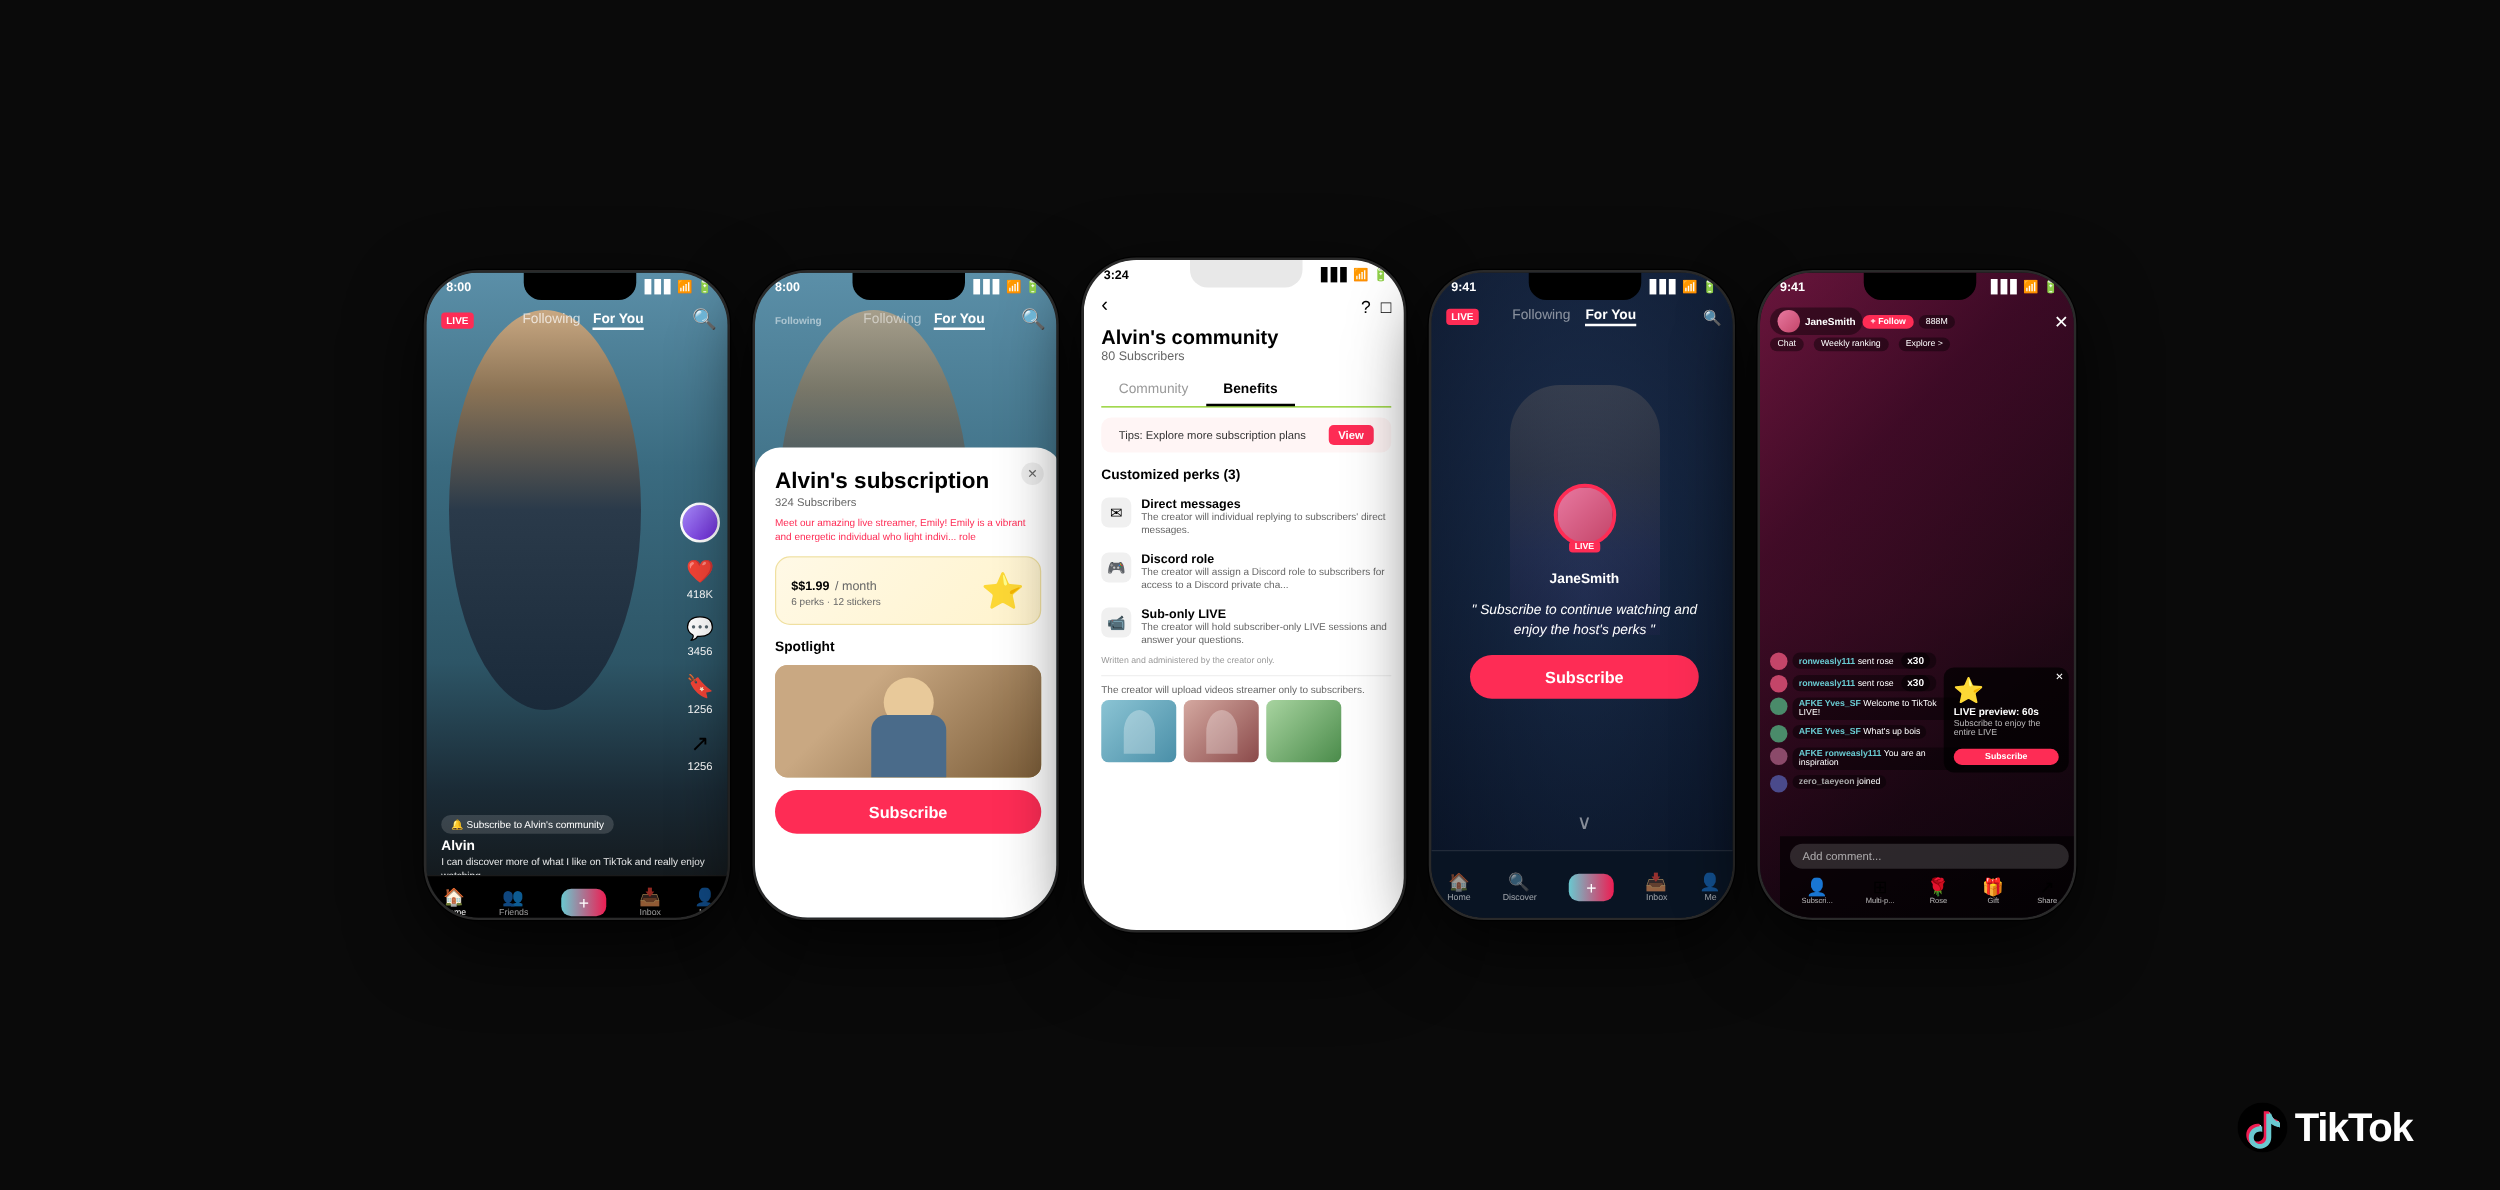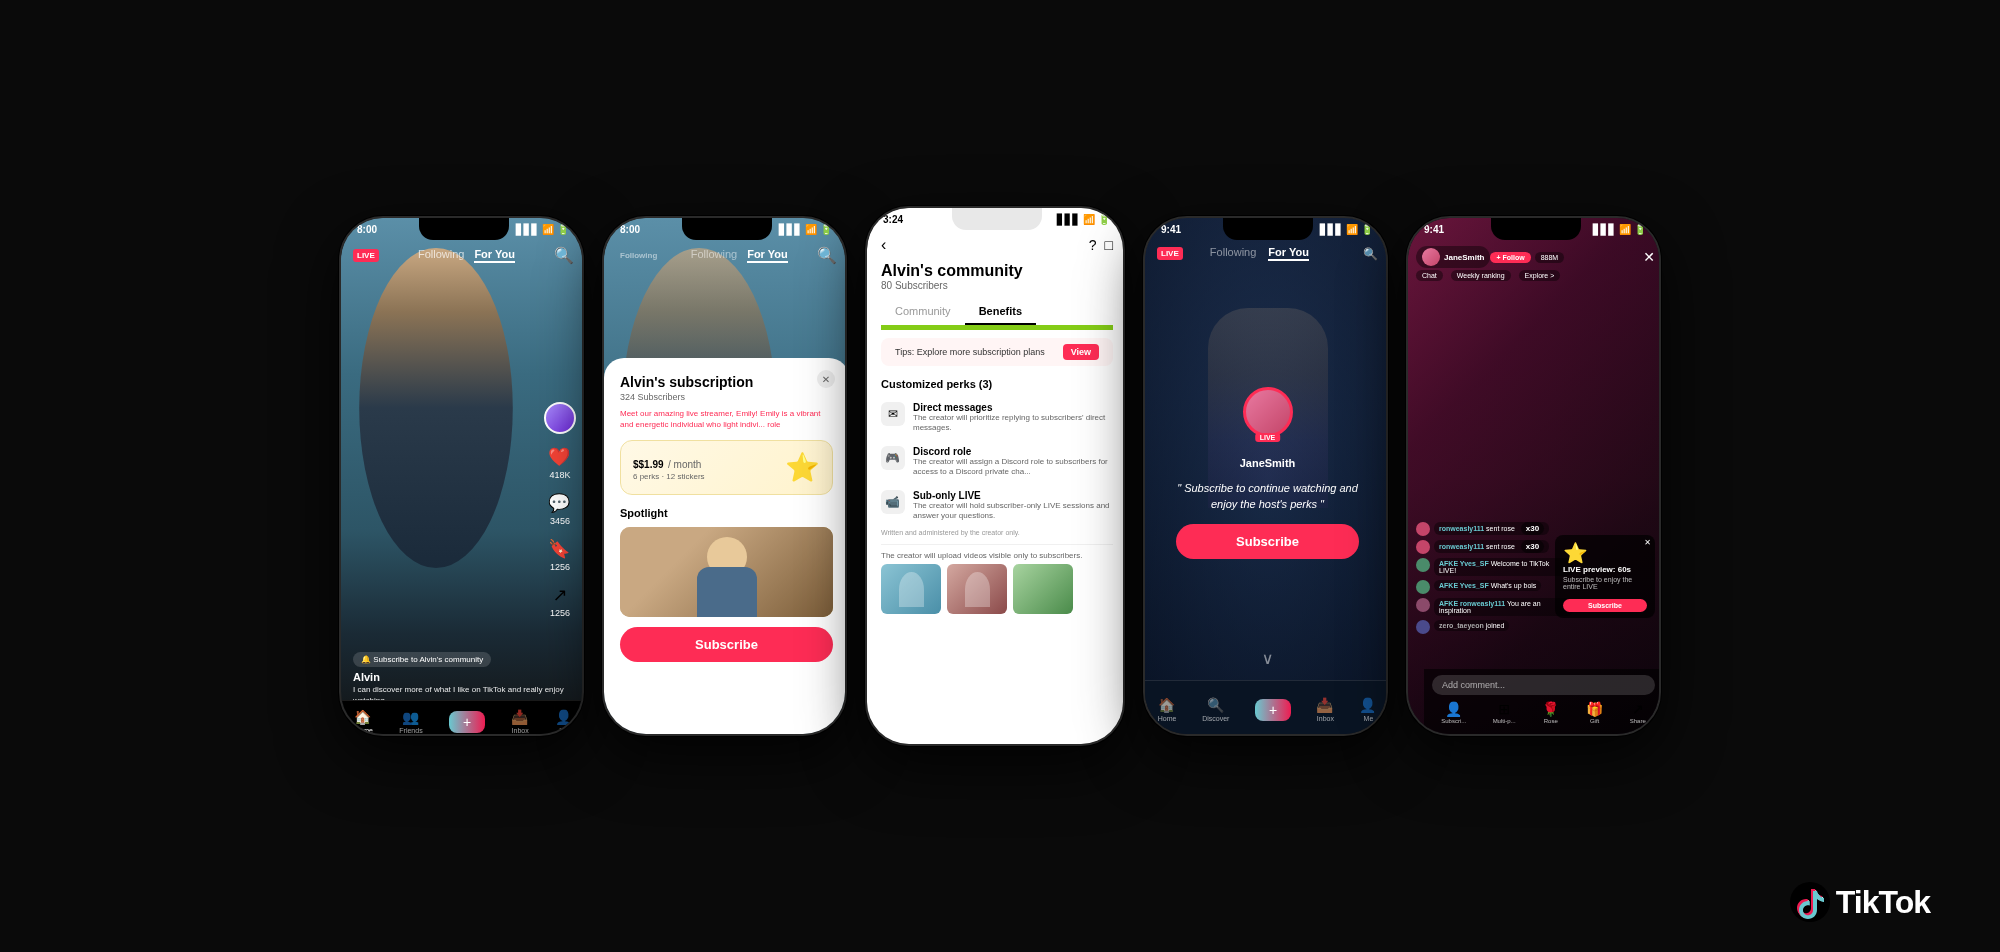--- a/index.html
+++ b/index.html
@@ -224,21 +224,21 @@
     .modal-close {
       position: absolute;
       top: 12px; right: 14px;
       width: 18px; height: 18px;
       border-radius: 50%;
       background: #eee;
       display: flex; align-items: center; justify-content: center;
       font-size: 10px; color: #666;
     }
 
-    .modal-title { font-size: 14px; font-weight: 700; color: #000; margin-bottom: 2px; }
+    .modal-title { font-size: 18px; font-weight: 700; color: #000; margin-bottom: 2px; }
     .modal-sub { font-size: 9px; color: #666; margin-bottom: 6px; }
     .modal-desc { font-size: 8px; color: #444; line-height: 1.4; margin-bottom: 10px; }
     .modal-desc span { color: #fe2c55; }
 
     .price-card {
       background: linear-gradient(135deg, #fff9e6, #fff3cc);
       border-radius: 12px;
       padding: 10px 12px;
       display: flex;
       align-items: center;
@@ -292,21 +292,21 @@
       gap: 10px;
     }
     .back-arrow { font-size: 16px; color: #000; }
     .header-icons { margin-left: auto; display: flex; gap: 8px; font-size: 14px; color: #000; }
 
     .community-title { font-size: 16px; font-weight: 700; color: #000; padding: 0 14px; }
     .community-sub { font-size: 10px; color: #666; padding: 0 14px 8px; }
 
     .tabs-row {
       display: flex;
-      border-bottom: 5px solid #84cc16;
+      border-bottom: 1px solid #84cc16;
       margin: 0 14px;
     }
     .tab-item { padding: 6px 14px; font-size: 11px; color: #999; cursor: pointer; }
     .tab-item.active { color: #000; font-weight: 600; border-bottom: 2px solid #000; }
 
     .tips-bar {
       background: #fff5f5;
       display: flex;
       align-items: center;
       justify-content: space-between;
@@ -879,21 +879,21 @@
           <span class="tips-text">Tips: Explore more subscription plans</span>
           <button class="view-btn">View</button>
         </div>
 
         <div class="perks-title">Customized perks (3)</div>
 
         <div class="perk-item">
           <div class="perk-icon-box">✉</div>
           <div class="perk-text-wrap">
             <div class="perk-name">Direct messages</div>
-            <div class="perk-desc">The creator will prioritize replying to subscribers' direct messages.</div>
+            <div class="perk-desc">The creator will individual replying to subscribers' direct messages.</div>
           </div>
         </div>
 
         <div class="perk-item">
           <div class="perk-icon-box">🎮</div>
           <div class="perk-text-wrap">
             <div class="perk-name">Discord role</div>
             <div class="perk-desc">The creator will assign a Discord role to subscribers for access to a Discord private cha...</div>
           </div>
         </div>
@@ -902,21 +902,21 @@
           <div class="perk-icon-box">📹</div>
           <div class="perk-text-wrap">
             <div class="perk-name">Sub-only LIVE</div>
             <div class="perk-desc">The creator will hold subscriber-only LIVE sessions and answer your questions.</div>
           </div>
         </div>
 
         <div class="note-text">Written and administered by the creator only.</div>
         <div class="divider"></div>
 
-        <div class="section-desc">The creator will upload videos visible only to subscribers.</div>
+        <div class="section-desc">The creator will upload videos streamer only to subscribers.</div>
 
         <div class="video-thumbnails">
           <div class="video-thumb vt1"></div>
           <div class="video-thumb vt2"></div>
           <div class="video-thumb vt3"></div>
         </div>
       </div>
     </div>
   </div>
 

